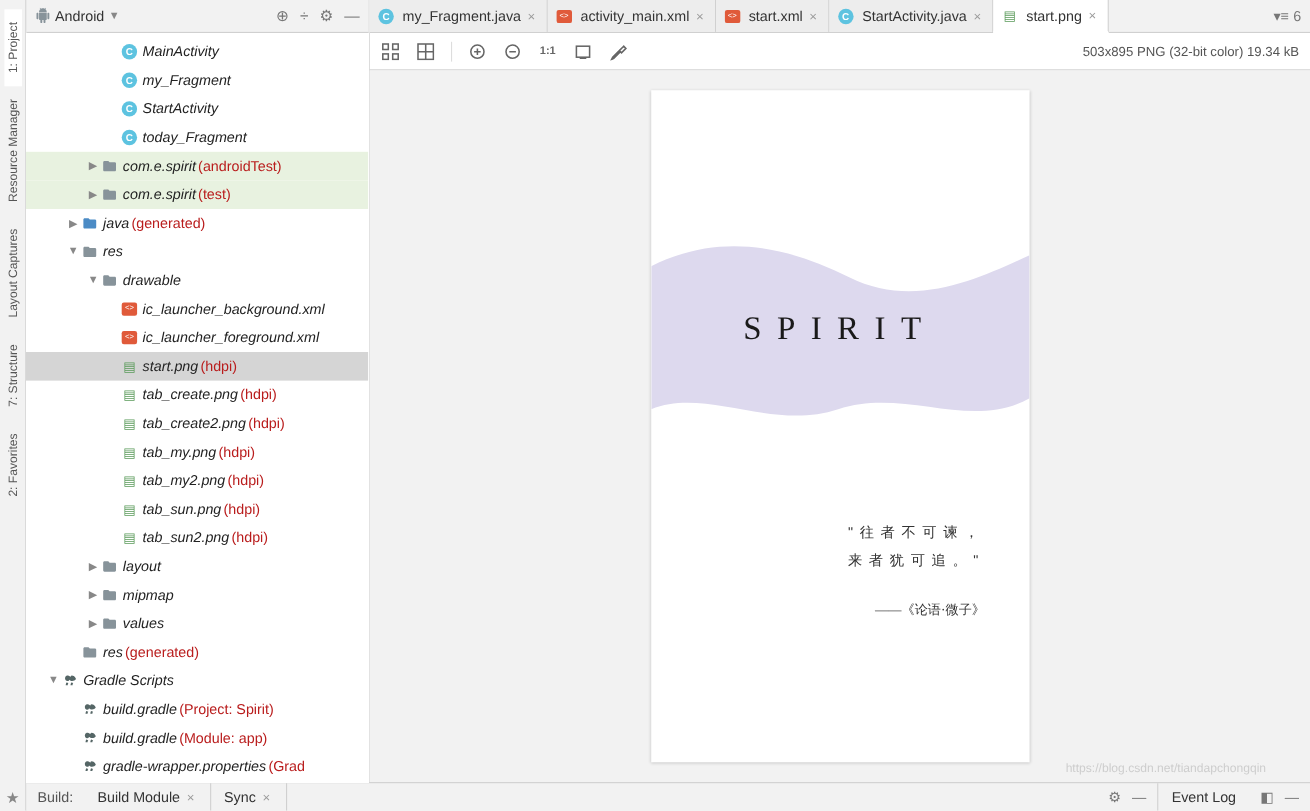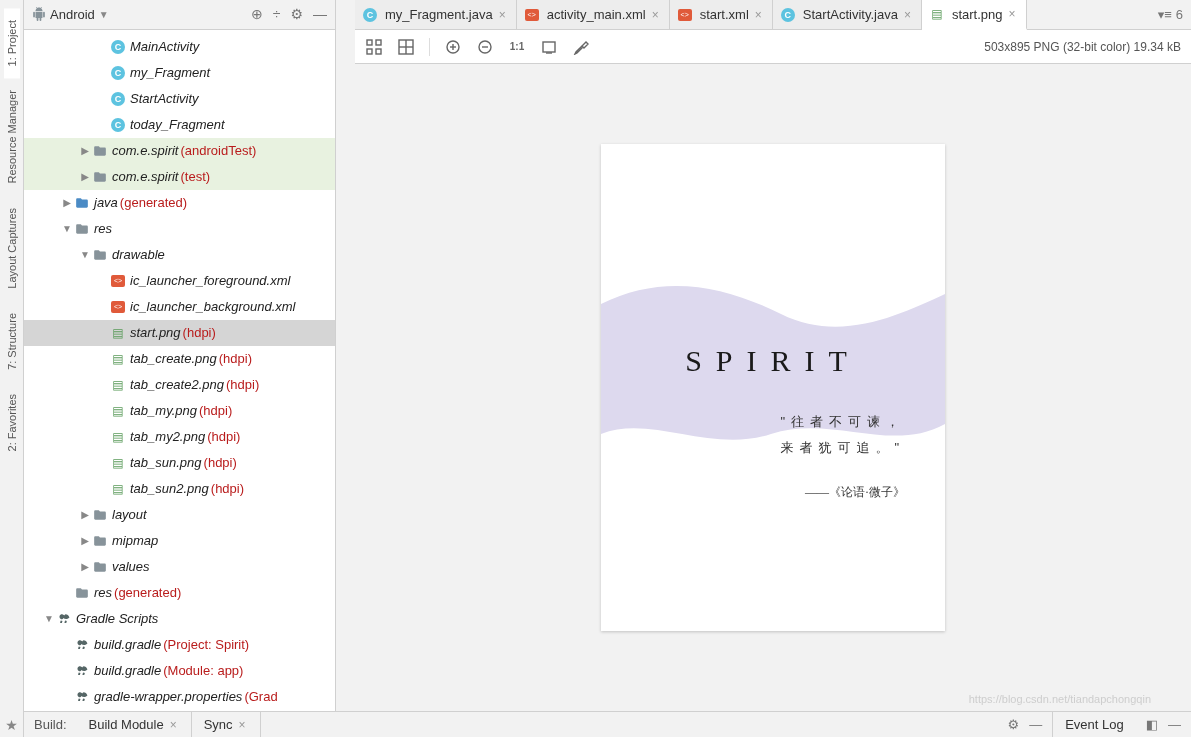--- a/index.html
+++ b/index.html
@@ -9,21 +9,21 @@
 .rail-item.active { background:#fff; }
 .rail-spacer { flex:1; }
 .rail-star { font-size:14px; color:#888; padding:4px 0; }
 .main { flex:1; display:flex; flex-direction:column; }
 .proj-header { height:30px; background:#f2f2f2; border-bottom:1px solid #d0d0d0; display:flex; align-items:center; padding:0 8px; gap:8px; }
 .proj-title { font-weight:500; display:flex; align-items:center; gap:4px; }
 .proj-title svg { width:14px; height:14px; }
 .dropdown-arrow { color:#888; font-size:10px; }
 .hdr-icons { margin-left:auto; display:flex; gap:10px; color:#777; }
 .hdr-icons span { cursor:pointer; font-size:14px; }
-.content { flex:1; display:flex; overflow:hidden;gap:19px; }
+.content { flex:1; display:flex; overflow:hidden; }
 .tree-panel { width:312px; background:#fff; border-right:1px solid #d0d0d0; overflow:auto; position:relative; }
 .tree { padding:4px 0; }
 .tree-row { display:flex; align-items:center; height:26px; padding-right:4px; cursor:pointer; white-space:nowrap; }
 .tree-row.selected { background:#d5d5d5; }
 .tree-row.hl { background:#e8f2e0; }
 .exp { width:14px; display:inline-flex; justify-content:center; color:#888; font-size:10px; }
 .ind { display:inline-block; }
 .ico { width:16px; height:16px; display:inline-flex; align-items:center; justify-content:center; margin-right:4px; }
 .ico-c { background:#5dc3e0; color:#fff; border-radius:50%; width:14px; height:14px; font-size:9px; font-weight:bold; display:inline-flex; align-items:center; justify-content:center; }
 .ico-folder { color:#87939a; }
@@ -41,21 +41,21 @@
 .tab.active { background:#fff; border-bottom:2px solid #fff; margin-bottom:-1px; }
 .tab-close { color:#999; font-size:12px; padding:0 2px; }
 .tab .ico { width:14px; height:14px; }
 .tabs-right { margin-left:auto; display:flex; align-items:center; padding:0 8px; gap:4px; color:#777; font-size:11px; }
 .toolbar { height:34px; background:#fff; border-bottom:1px solid #d0d0d0; display:flex; align-items:center; padding:0 10px; gap:14px; }
 .tb-btn { color:#666; cursor:pointer; width:18px; height:18px; display:inline-flex; align-items:center; justify-content:center; }
 .tb-btn svg { width:16px; height:16px; stroke:#666; fill:none; stroke-width:1.4; }
 .tb-sep { width:1px; height:18px; background:#ddd; }
 .img-info { margin-left:auto; color:#555; font-size:12px; }
 .canvas { flex:1; background:#f2f2f2; display:flex; align-items:center; justify-content:center; overflow:hidden; position:relative; }
-.preview { width:344px; height:487px; background:#fff; box-shadow:0 1px 3px rgba(0,0,0,0.2); position:relative; overflow:hidden; }
+.preview { width:344px; height:611px; background:#fff; box-shadow:0 1px 3px rgba(0,0,0,0.2); position:relative; overflow:hidden; }
 .wave { position:absolute; top:130px; left:0; right:0; height:190px; }
 .wave svg { width:100%; height:100%; }
 .spirit-title { position:absolute; top:200px; left:0; right:0; text-align:center; font-family:"Times New Roman",serif; font-size:30px; letter-spacing:14px; color:#1a1a1a; }
 .quote { position:absolute; bottom:170px; left:0; right:40px; text-align:right; font-family:"SimSun","Songti SC",serif; color:#333; font-size:13px; line-height:2; letter-spacing:6px; }
 .quote-src { position:absolute; bottom:130px; right:40px; font-family:"SimSun",serif; font-size:12px; color:#333; }
 .statusbar { height:26px; background:#f2f2f2; border-top:1px solid #d0d0d0; display:flex; align-items:center; }
 .sb-label { padding:0 10px; color:#555; }
 .sb-tab { padding:0 12px; height:100%; display:flex; align-items:center; border-right:1px solid #d0d0d0; cursor:pointer; gap:4px; }
 .sb-icons { display:flex; gap:10px; padding:0 10px; color:#777; }
 .sb-sep { width:1px; background:#d0d0d0; align-self:stretch; }
@@ -182,29 +182,29 @@
                 </svg>
               </span>
               <span class="tree-label">drawable</span>
             </div>
             <div class="tree-row">
               <span class="ind" style="width:72px"></span>
               <span class="exp"></span>
               <span class="ico">
                 <span class="ico-xml">&lt;&gt;</span>
               </span>
+              <span class="tree-label">ic_launcher_background.xml</span>
+            </div>
+            <div class="tree-row">
+              <span class="ind" style="width:72px"></span>
+              <span class="exp"></span>
+              <span class="ico">
+                <span class="ico-xml">&lt;&gt;</span>
+              </span>
               <span class="tree-label">ic_launcher_foreground.xml</span>
-            </div>
-            <div class="tree-row">
-              <span class="ind" style="width:72px"></span>
-              <span class="exp"></span>
-              <span class="ico">
-                <span class="ico-xml">&lt;&gt;</span>
-              </span>
-              <span class="tree-label">ic_launcher_background.xml</span>
             </div>
             <div class="tree-row selected">
               <span class="ind" style="width:72px"></span>
               <span class="exp"></span>
               <span class="ico ico-img">▤</span>
               <span class="tree-label">start.png</span>
               <span class="tree-hint"> (hdpi)</span>
             </div>
             <div class="tree-row">
               <span class="ind" style="width:72px"></span>

